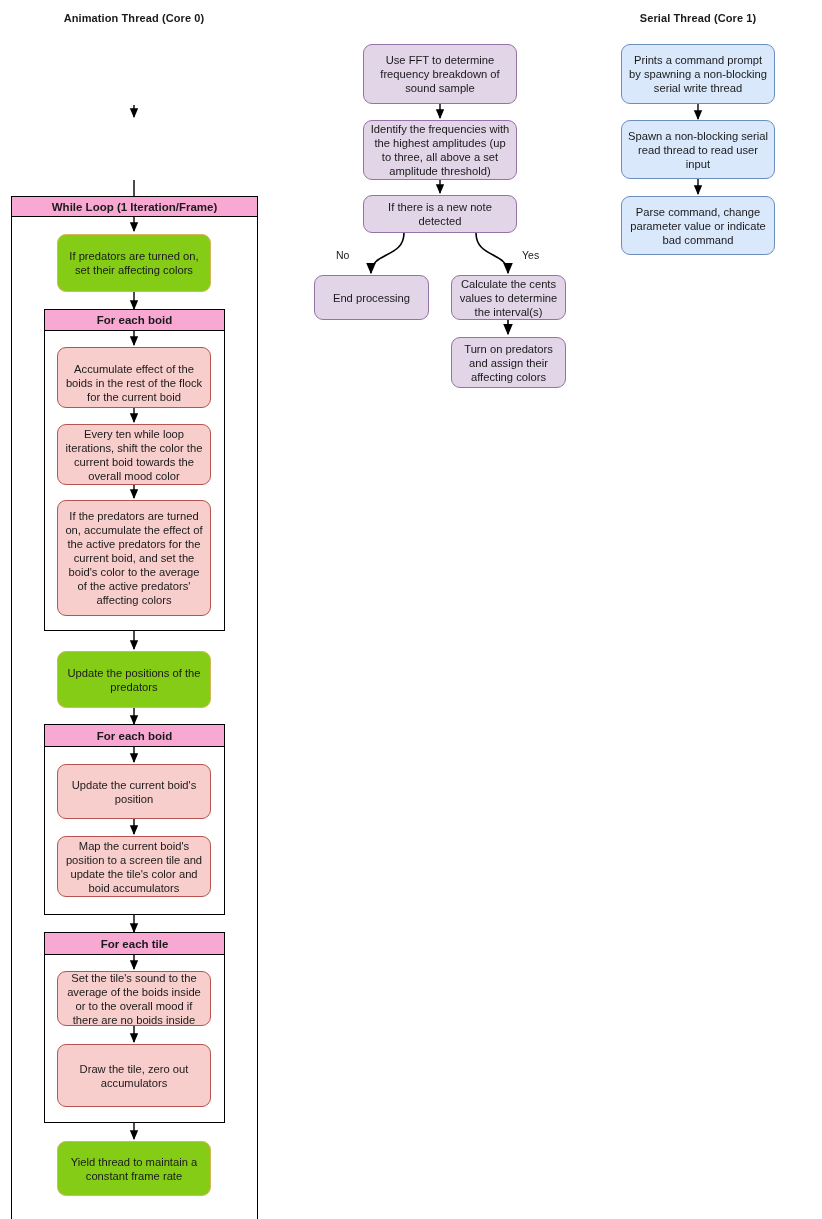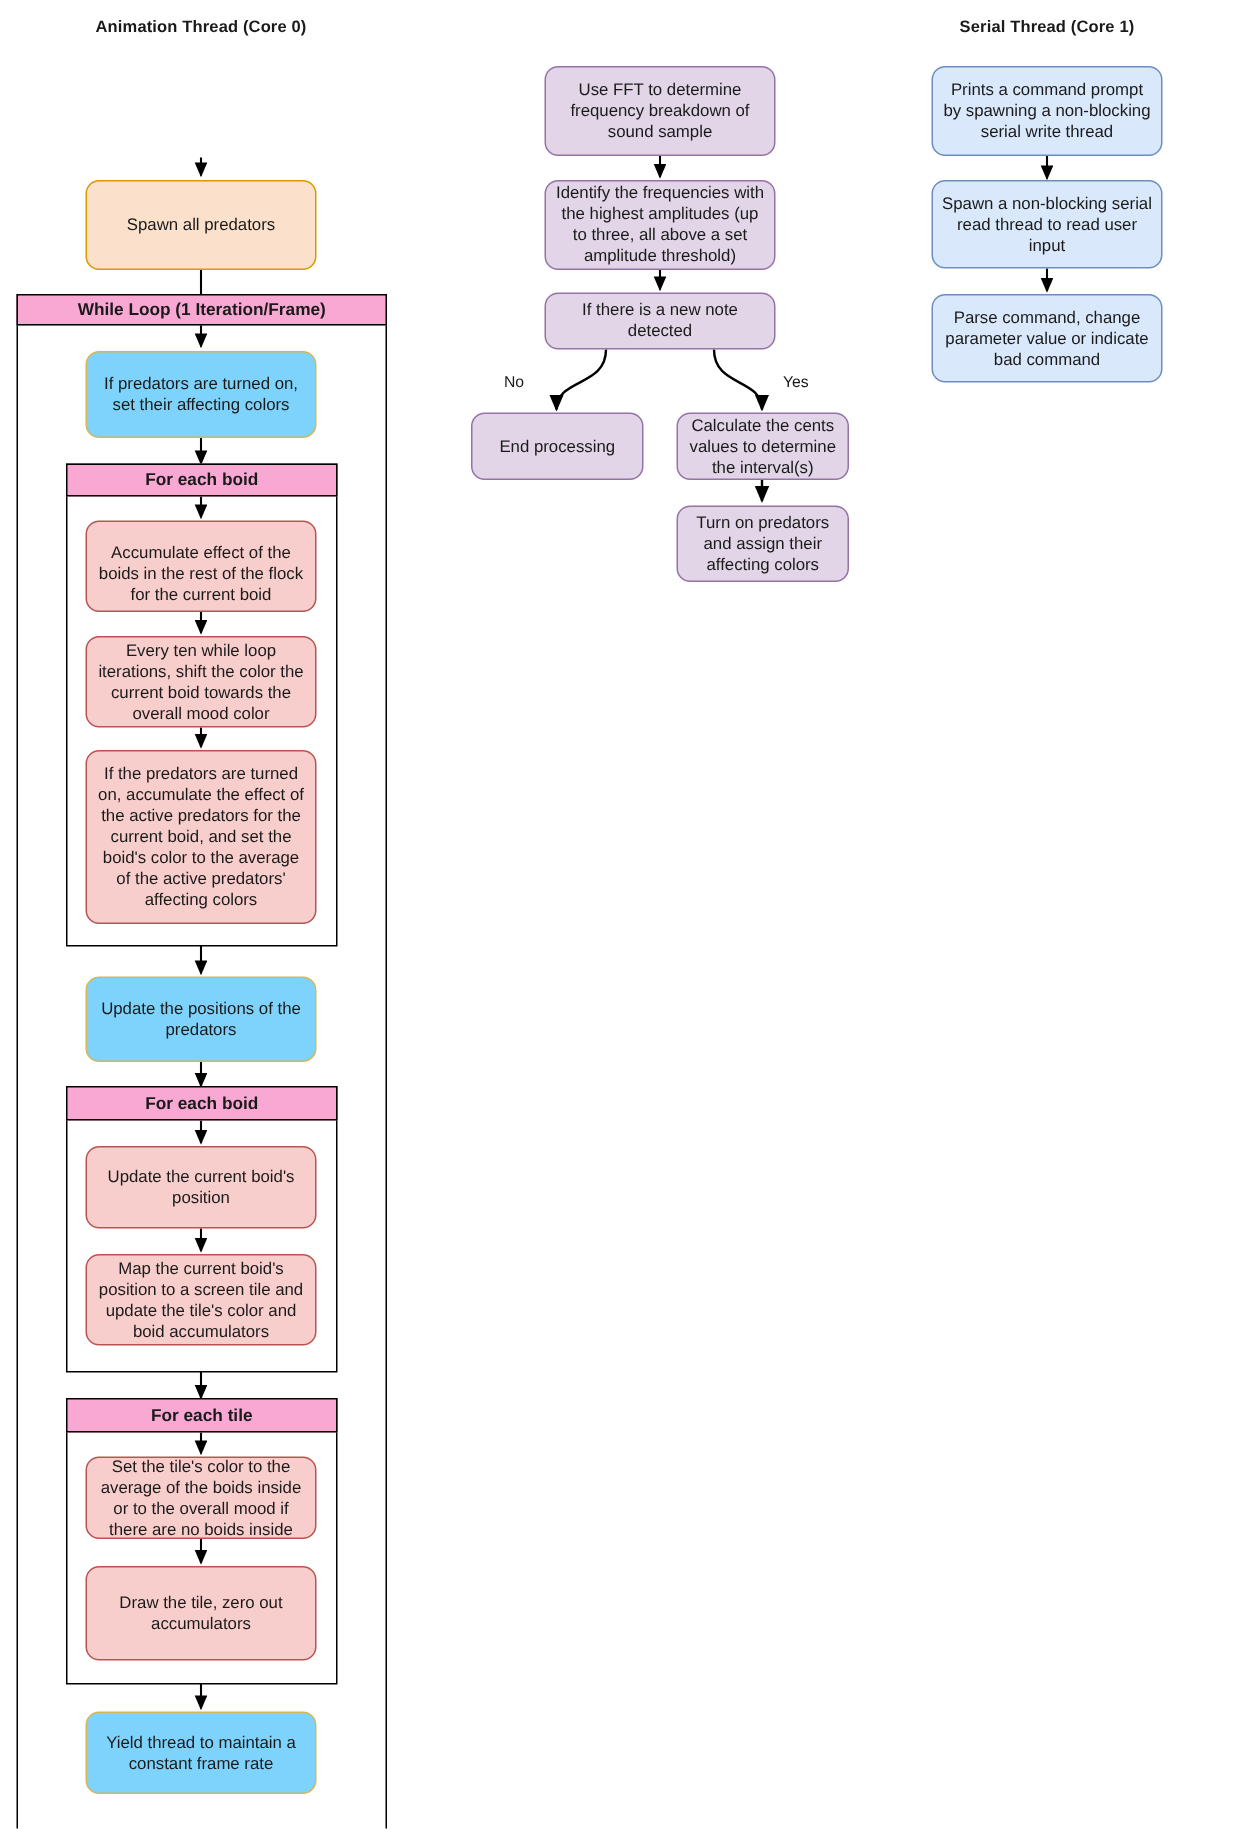--- a/index.html
+++ b/index.html
@@ -39,21 +39,21 @@
     display: flex;
     align-items: center;
     justify-content: center;
     text-align: center;
     font-size: 11.2px;
     line-height: 14px;
     padding: 3px 6px;
     color: #1a1a1a;
   }
   .n-orange { background: #fbe1cc; border-color: #d79b00; }
-  .n-yellow { background: #7dd3fc; border-color: #d6b656; }
+  .n-yellow { background: #84cc16; border-color: #d6b656; }
   .n-pink   { background: #f8cecc; border-color: #b85450; }
   .n-purple { background: #e1d5e7; border-color: #9673a6; }
   .n-blue   { background: #dae8fc; border-color: #6c8ebf; }
 
   .group {
     position: absolute;
     box-sizing: border-box;
     border: 1.4px solid #000;
     background: transparent;
   }
@@ -149,23 +149,20 @@
   <div class="group" style="left:44px; top:309px; width:181px; height:322px;"></div>
   <div class="group-header" style="left:44px; top:309px; width:181px; height:22px;">For each boid</div>
 
   <div class="group" style="left:44px; top:724px; width:181px; height:191px;"></div>
   <div class="group-header" style="left:44px; top:724px; width:181px; height:23px;">For each boid</div>
 
   <div class="group" style="left:44px; top:932px; width:181px; height:191px;"></div>
   <div class="group-header" style="left:44px; top:932px; width:181px; height:23px;">For each tile</div>
 
 
-  <div class="node n-orange" style="left:57px; top:120px; width:154px; height:60px;">
-    <span class="txt">Spawn all predators</span>
-  </div>
 
   <div class="node n-yellow" style="left:57px; top:234px; width:154px; height:58px;">
     <span class="txt">If predators are turned on, set their affecting colors</span>
   </div>
 
   <div class="node n-pink" style="left:57px; top:347px; width:154px; height:61px;align-items:flex-end;">
     <span class="txt">Accumulate effect of the boids in the rest of the flock for the current boid</span>
   </div>
 
   <div class="node n-pink" style="left:57px; top:424px; width:154px; height:61px;">
@@ -182,21 +179,21 @@
 
   <div class="node n-pink" style="left:57px; top:764px; width:154px; height:55px;">
     <span class="txt">Update the current boid's position</span>
   </div>
 
   <div class="node n-pink" style="left:57px; top:836px; width:154px; height:61px;">
     <span class="txt">Map the current boid's position to a screen tile and update the tile's color and boid accumulators</span>
   </div>
 
   <div class="node n-pink" style="left:57px; top:971px; width:154px; height:55px;">
-    <span class="txt">Set the tile's color to the average of the boids inside or to the overall mood if there are no boids inside</span>
+    <span class="txt">Set the tile's sound to the average of the boids inside or to the overall mood if there are no boids inside</span>
   </div>
 
   <div class="node n-pink" style="left:57px; top:1044px; width:154px; height:63px;">
     <span class="txt">Draw the tile, zero out accumulators</span>
   </div>
 
   <div class="node n-yellow" style="left:57px; top:1141px; width:154px; height:55px;">
     <span class="txt">Yield thread to maintain a constant frame rate</span>
   </div>
 

